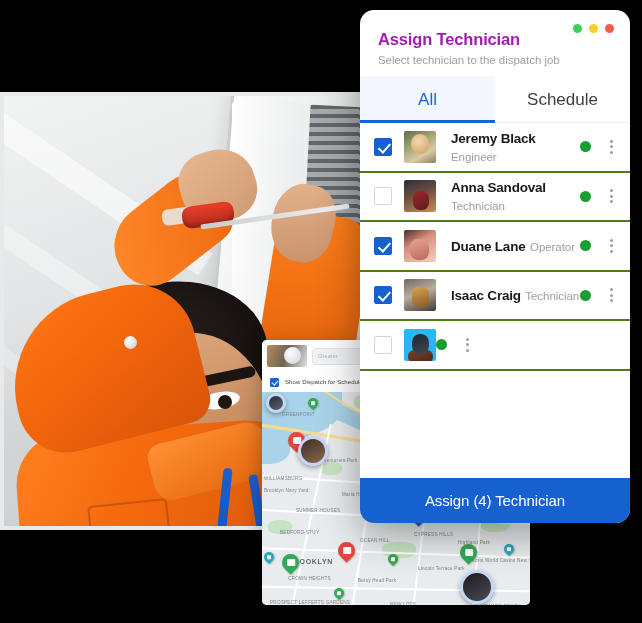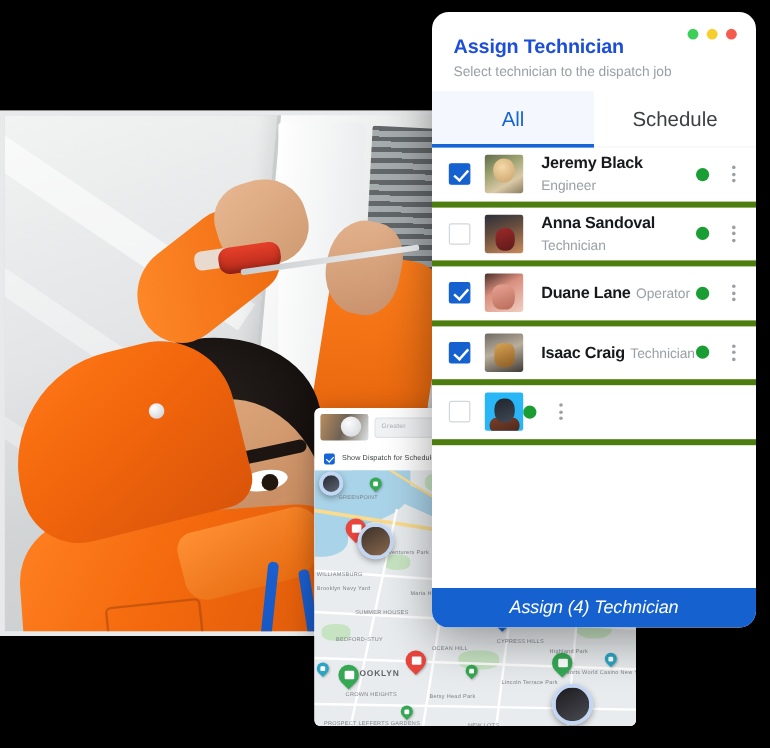--- a/index.html
+++ b/index.html
@@ -121,45 +121,45 @@
       box-shadow:0 2px 5px rgba(0,0,0,.35);}
 
   
   .dlg{position:absolute;left:360px;top:10px;width:270px;height:513px;background:#fff;
        border-radius:14px;box-shadow:0 10px 40px rgba(0,0,0,.38);overflow:hidden;
        display:flex;flex-direction:column;}
   .dlg-head{padding:20px 18px 10px;position:relative;flex:none;}
   .traffic{position:absolute;right:16px;top:14px;display:flex;gap:7px;}
   .tdot{width:9px;height:9px;border-radius:50%;}
   .tdot.g{background:#3ecf5b;} .tdot.y{background:#f6cf2c;} .tdot.r{background:#f45c4e;}
-  .dlg-title{font-size:16.5px;font-weight:bold;color:#1d4ed8;letter-spacing:-.15px;margin:0 0 5px;}
+  .dlg-title{font-size:16.5px;font-weight:bold;color:#a21caf;letter-spacing:-.15px;margin:0 0 5px;}
   .dlg-sub{font-size:11.5px;color:#9aa0a6;letter-spacing:-.05px;}
   .tabs{display:flex;flex:none;border-bottom:1px solid #eceef0;}
   .tab{flex:1;text-align:center;padding:14px 0 12px;font-size:17px;color:#3c4043;
        cursor:pointer;position:relative;background:#fff;}
   .tab.active{color:#1764d6;background:#f4f8fe;font-weight:normal;}
   .tab.active::after{content:"";position:absolute;left:0;right:0;bottom:-1px;height:3px;background:#1764d6;}
   .list{flex:1;overflow:hidden;background:#fff;}
   .row{display:flex;align-items:center;height:49.5px;padding:0 12px 0 14px;box-sizing:border-box;
-       border-bottom:5px solid #4d7c0f;}
+       border-bottom:2px solid #4d7c0f;}
   .cb{width:18px;height:18px;border-radius:2px;flex:none;position:relative;cursor:pointer;
       border:1.5px solid #d3d6da;background:#fff;box-sizing:border-box;}
   .cb.on{background:#1461cf;border-color:#1461cf;}
   .cb.on::after{content:"";position:absolute;left:5.6px;top:2.2px;width:5px;height:9.6px;
       border:solid #fff;border-width:0 2.2px 2.2px 0;transform:rotate(42deg);}
   .av{width:32px;height:32px;flex:none;margin-left:12px;border-radius:2px;overflow:hidden;position:relative;}
   .meta{flex:1;margin-left:15px;min-width:0;}
   .nm{font-size:13.5px;font-weight:bold;color:#17191c;letter-spacing:-.2px;white-space:nowrap;
       overflow:hidden;text-overflow:ellipsis;line-height:1.2;}
   .rl{font-size:11.5px;color:#9aa0a6;margin-top:2px;letter-spacing:-.05px;line-height:1.2;}
   .sdot{width:11px;height:11px;border-radius:50%;flex:none;margin-right:13px;}
   .kebab{width:14px;flex:none;display:flex;flex-direction:column;align-items:center;gap:2.5px;cursor:pointer;}
   .kebab s{width:3px;height:3px;border-radius:50%;background:#9aa0a6;display:block;}
-  .assign{flex:none;height:33px;background:#1461cf;color:#fff;display:flex;align-items:center;
-      justify-content:center;font-size:15px;cursor:pointer;letter-spacing:-.1px;font-style:italic;}
+  .assign{flex:none;height:45px;background:#1461cf;color:#fff;display:flex;align-items:center;
+      justify-content:center;font-size:15px;cursor:pointer;letter-spacing:-.1px;}
 
   
   .a0{background:linear-gradient(150deg,#5f6b4a 0%,#9aa06e 35%,#d9c9a6 70%,#8a7b5e 100%);}
   .a0::after{content:"";position:absolute;left:7px;top:3px;width:18px;height:20px;border-radius:48%;
       background:radial-gradient(circle at 42% 36%,#f4d9a8,#c99f68);}
   .a1{background:linear-gradient(160deg,#2b2f3a 0%,#6a4f3e 44%,#c98b5b 100%);}
   .a1::after{content:"";position:absolute;left:9px;top:11px;width:16px;height:19px;border-radius:42%;
       background:linear-gradient(160deg,#9c2a2a,#5e1a1a);}
   .a2{background:linear-gradient(150deg,#4a2f2a 0%,#d98f7e 40%,#f0cfc2 100%);}
   .a2::after{content:"";position:absolute;left:6px;top:9px;width:19px;height:21px;border-radius:40%;

